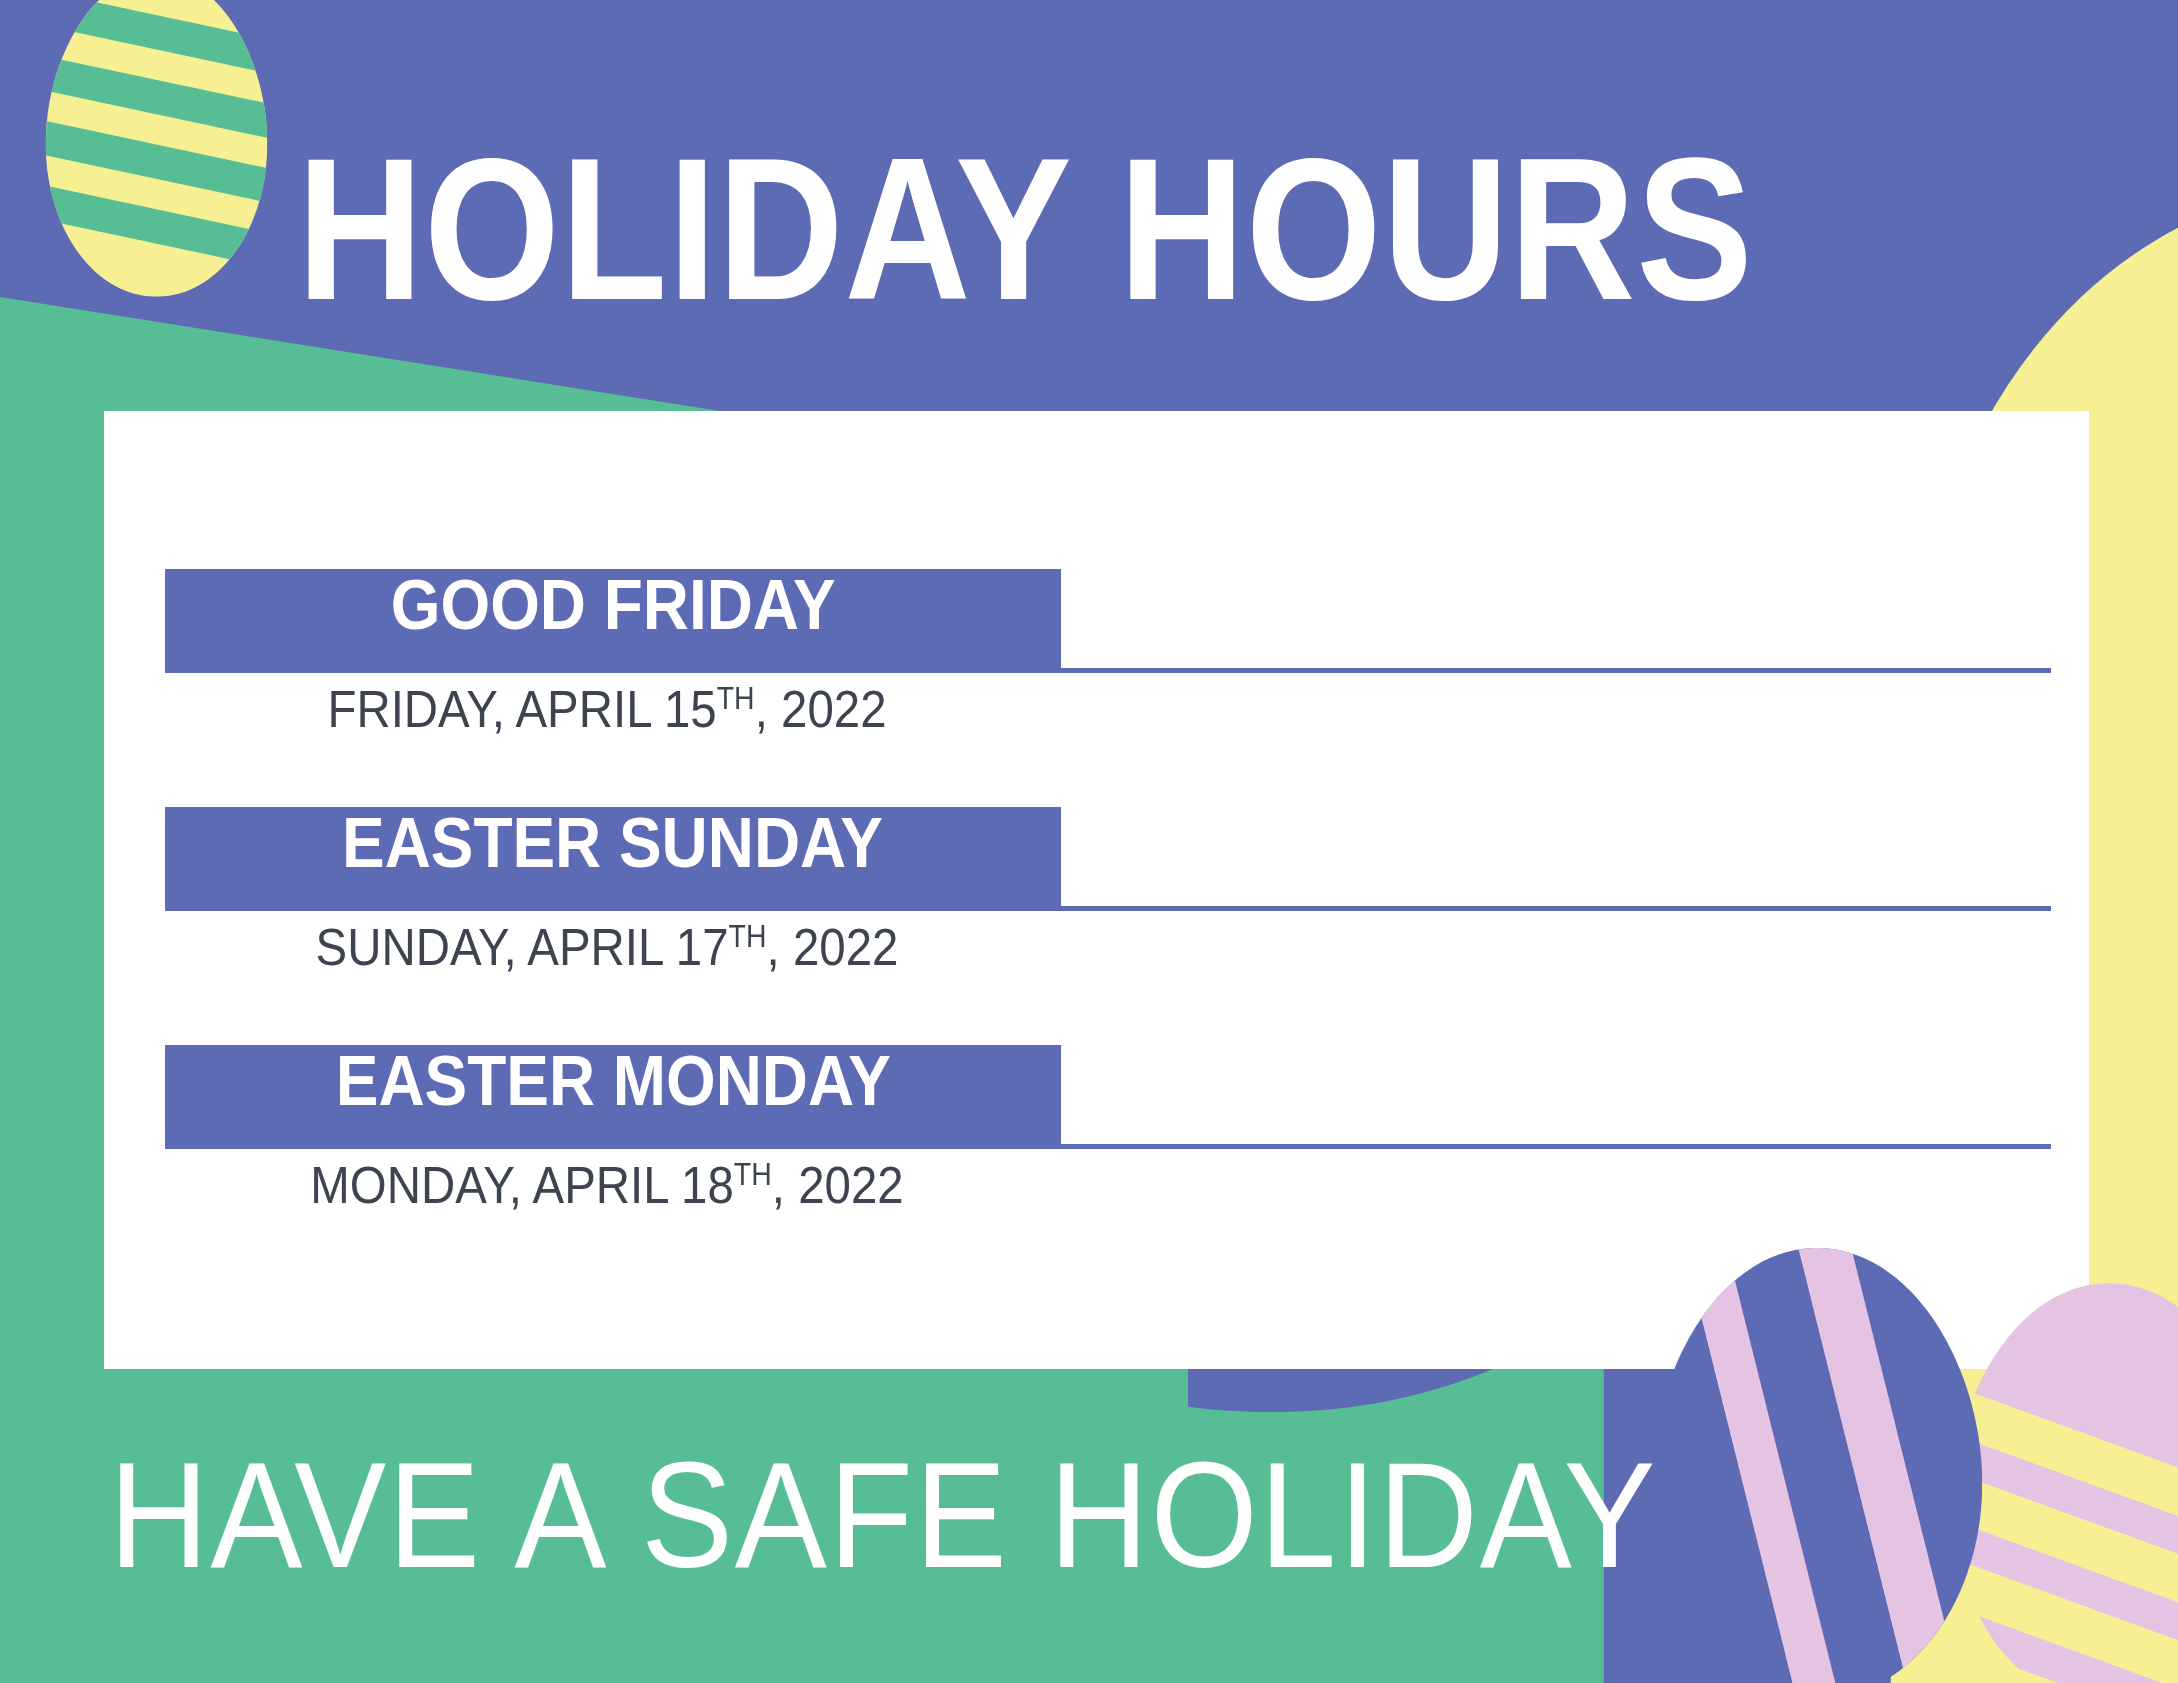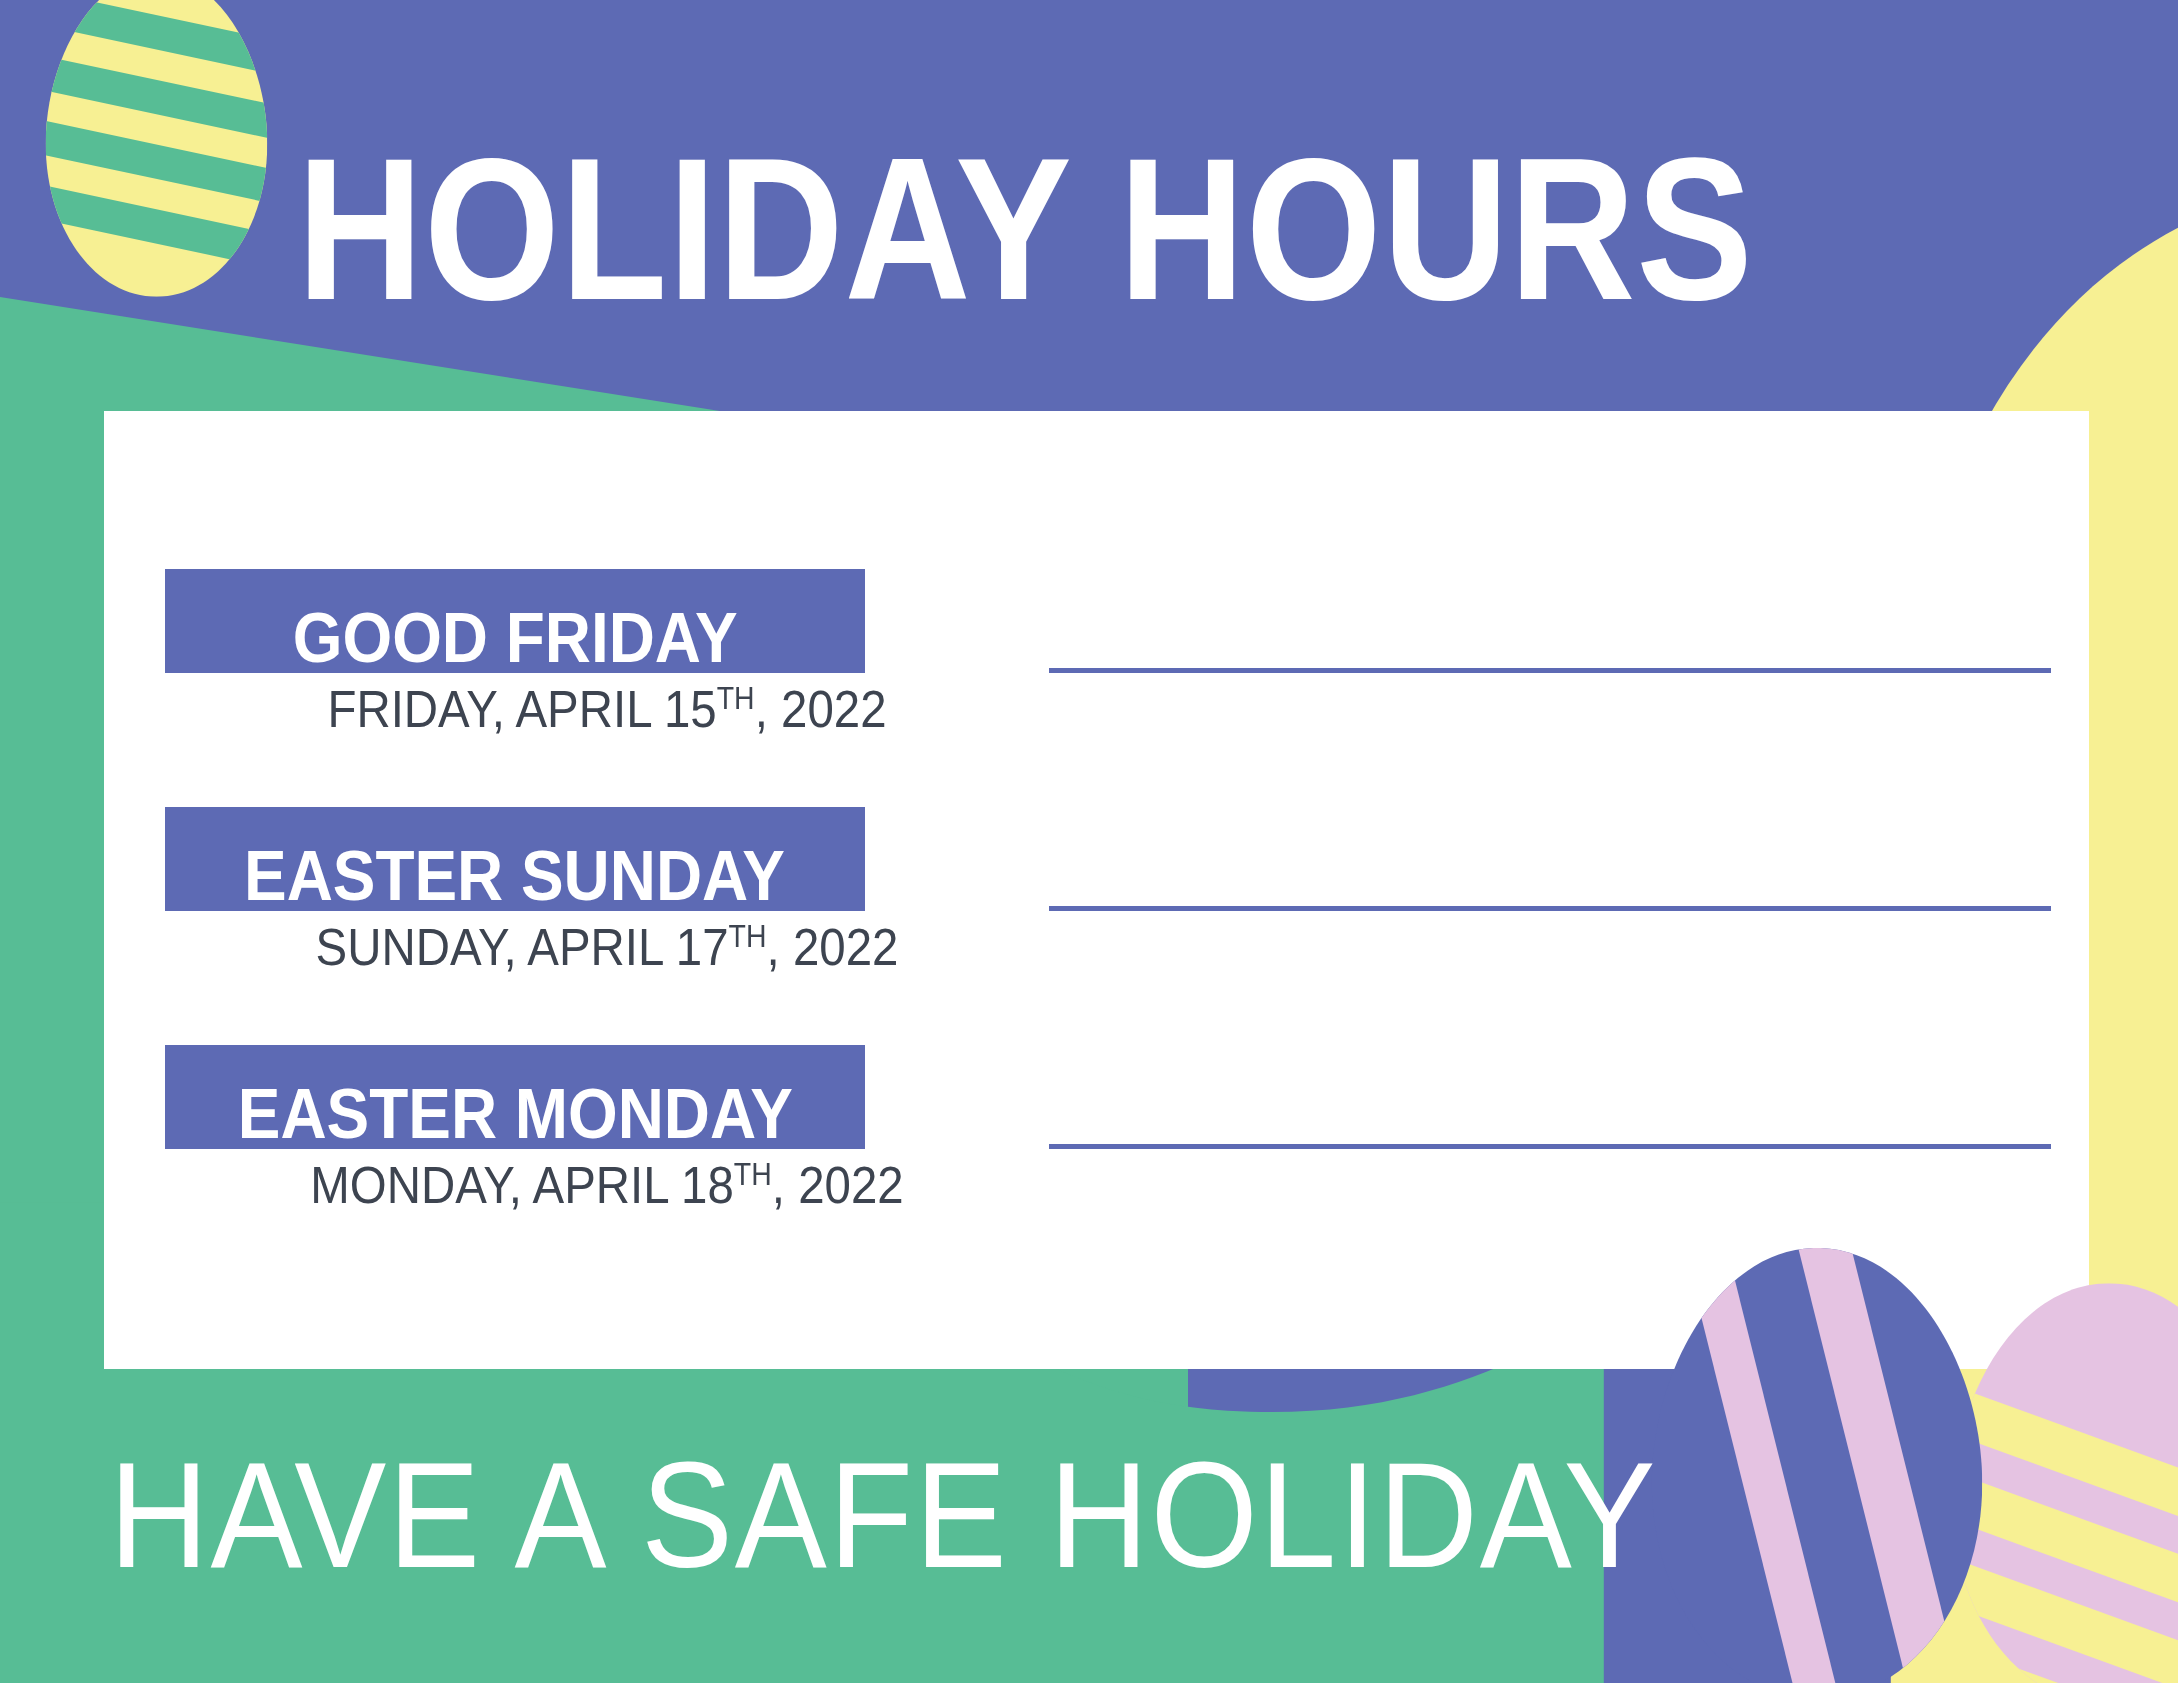--- a/index.html
+++ b/index.html
@@ -60,23 +60,23 @@
     background:#ffffff;
   }
 
   .row{position:absolute;left:0;width:100%;}
   #row-0{top:158px;}
   #row-1{top:396px;}
   #row-2{top:634px;}
 
   .row-bar{
     position:absolute;left:61px;top:0;
-    width:700px;height:104px;
-    background:#5d6ab4;
-    display:flex;align-items:flex-end;justify-content:center;
+    width:896px;height:104px;
+    background:#5d6ab4;
+    display:flex;align-items:flex-start;justify-content:center;
   }
   .row-bar-label{
     color:#ffffff;
     font-family:"Liberation Sans", sans-serif;
     font-weight:700;
     font-size:71px;
     line-height:71px;
     letter-spacing:0px;
     transform:scaleX(0.90);
     white-space:nowrap;

